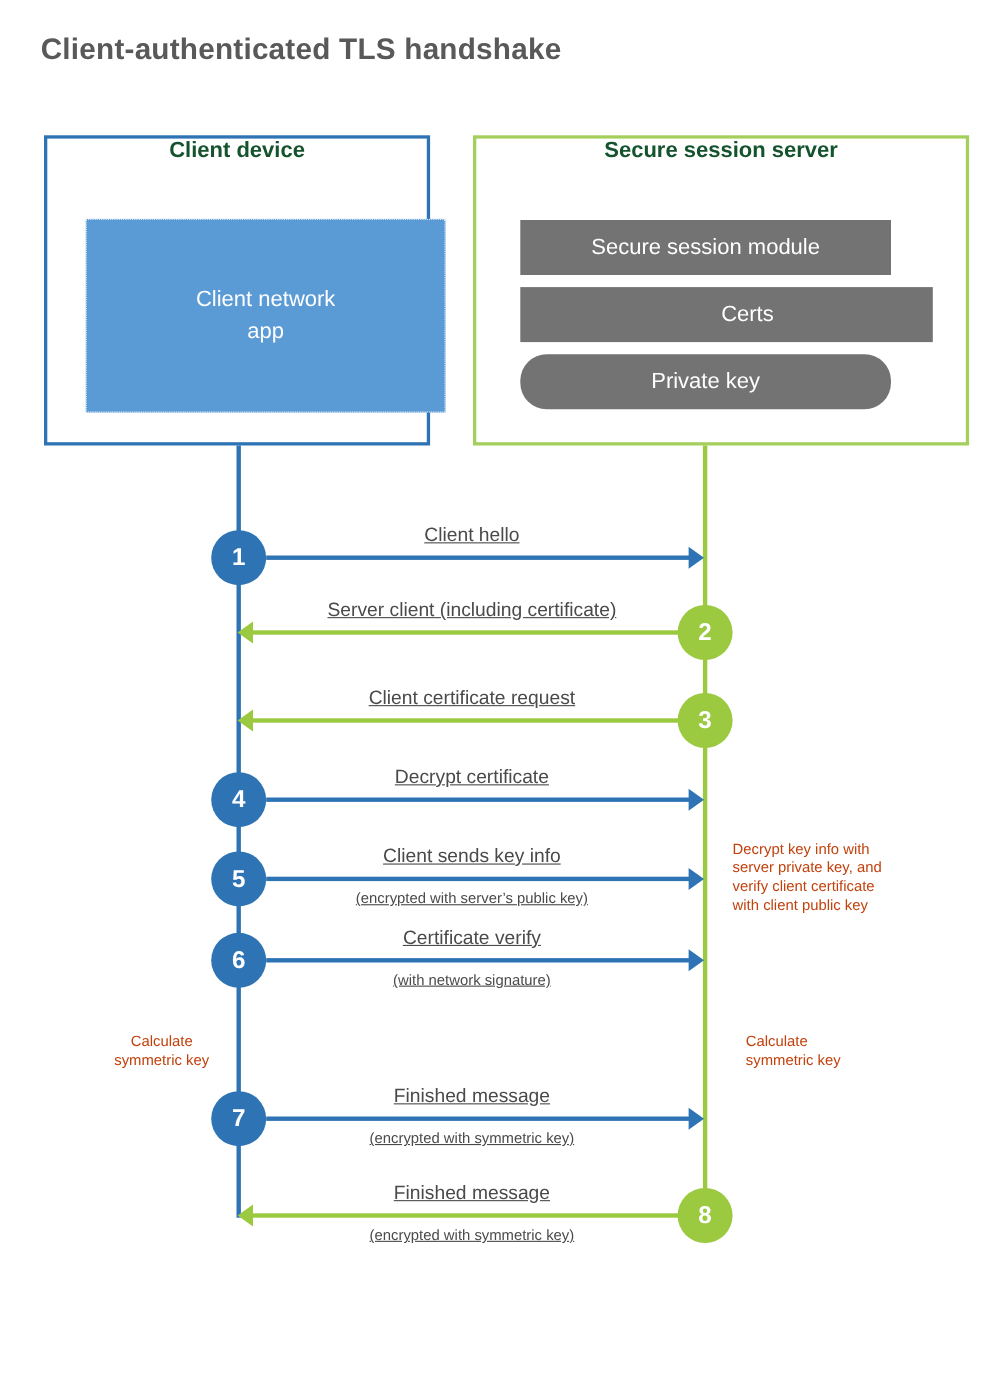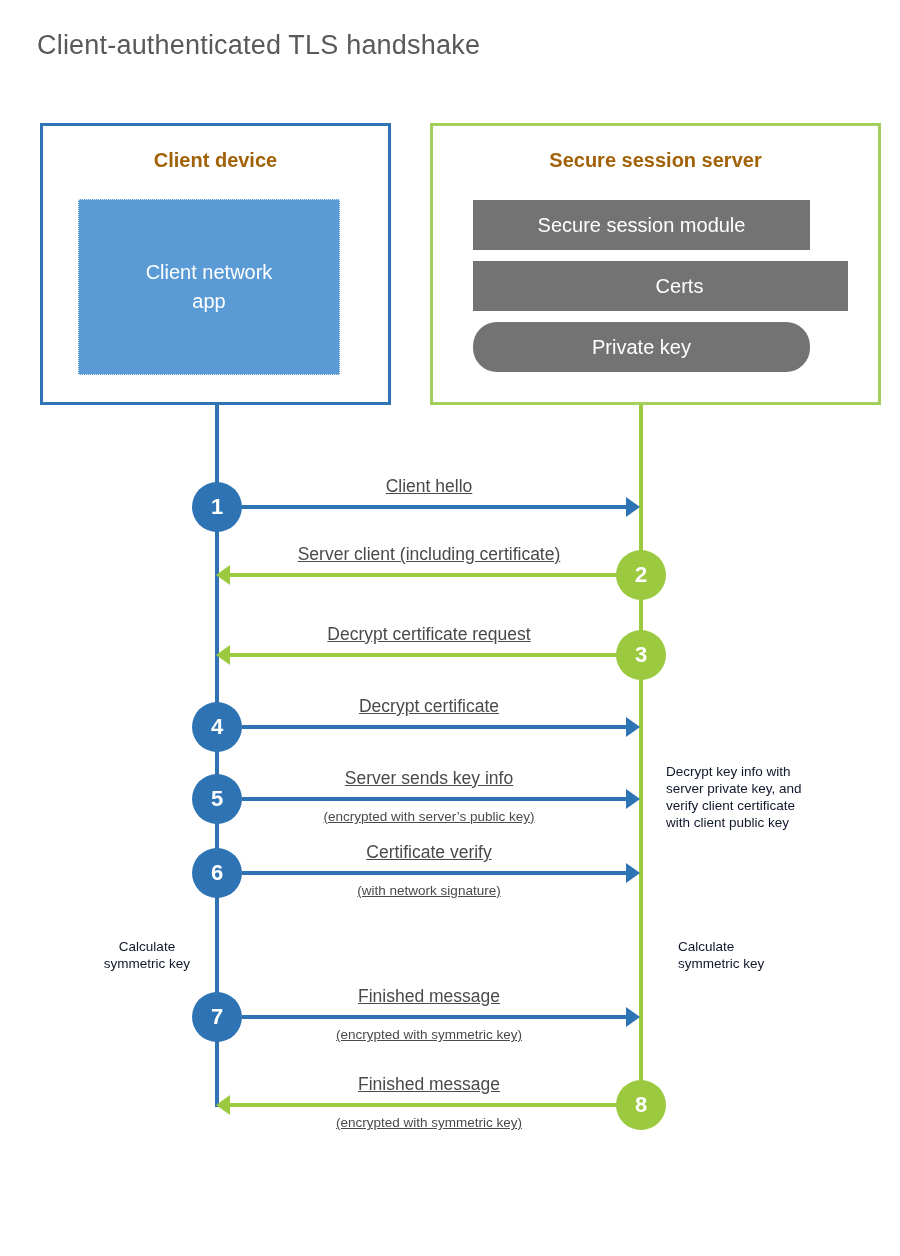--- a/index.html
+++ b/index.html
@@ -2,31 +2,31 @@
 <html><head>
 <meta charset="utf-8">
 <style>
   html,body { margin:0; padding:0; background:#fff; }
   .canvas {
     position:relative; width:900px; height:1256px; background:#ffffff;
     font-family:"Liberation Sans","DejaVu Sans",sans-serif; overflow:hidden;
   }
   .page-title {
     position:absolute; left:37px; top:30px;
-    font-size:27px; font-weight:400; color:#595959; letter-spacing:0.2px;
+    font-size:27px; font-weight:700; color:#595959; letter-spacing:0.2px;
   }
 
   
   .actor { position:absolute; top:123px; height:282px; background:#fff; box-sizing:border-box; }
   .actor-client { left:40px;  width:351px; border:3px solid #2e74b5; }
   .actor-server { left:430px; width:451px; border:3px solid #a5cf5c; }
-  .actor-title { margin-top:23px; text-align:center; font-size:20px; font-weight:700; color:#a16207; }
+  .actor-title { text-align:center; font-size:20px; font-weight:700; color:#14532d; }
 
   .client-app {
-    position:absolute; left:35px; top:73px; width:262px; height:176px;
+    position:absolute; left:35px; top:73px; width:327px; height:176px;
     background:#5b9bd5; border:1px dotted #dce9f7; box-sizing:border-box;
     display:flex; align-items:center; justify-content:center;
     color:#fff; font-size:20px; line-height:1.45; text-align:center; white-space:pre-line;
   }
   .server-mod {
     position:absolute; left:40px; width:337px; height:50px; background:#737373;
     display:flex; align-items:center; justify-content:center;
     color:#fff; font-size:20px;
   }
   .server-mod-1 { top:74px; }
@@ -66,21 +66,21 @@
     position:absolute; left:217px; width:424px; bottom:10px;
     text-align:center; font-size:17.5px; color:#4a4a4a;text-decoration:underline;
   }
   .msg-sublabel {
     position:absolute; left:217px; width:424px; top:10px;
     text-align:center; font-size:13.5px; color:#4a4a4a;text-decoration:underline;
   }
 
   
   .note {
-    position:absolute; font-size:13.5px; color:#0f172a; line-height:17px;
+    position:absolute; font-size:13.5px; color:#c2410c; line-height:17px;
     white-space:pre-line;
   }
   .note-calc-left  { left:88px;  top:938px; width:118px; text-align:center; }
   .note-calc-right { left:678px; top:938px; text-align:left; }
   .note-decrypt    { left:666px; top:763px; width:175px; text-align:left; }
 </style>
 </head>
 <body>
 
 <div class="canvas">
@@ -114,35 +114,35 @@
     <div class="arrow-line"></div>
     <div class="arrow-head"></div>
     <div class="badge">2</div>
     <div class="msg-label">Server client (including certificate)</div>
   </div>
 
   <div class="msg row3 dir-left">
     <div class="arrow-line"></div>
     <div class="arrow-head"></div>
     <div class="badge">3</div>
-    <div class="msg-label">Decrypt certificate request</div>
+    <div class="msg-label">Client certificate request</div>
   </div>
 
   <div class="msg row4 dir-right">
     <div class="arrow-line"></div>
     <div class="arrow-head"></div>
     <div class="badge">4</div>
     <div class="msg-label">Decrypt certificate</div>
   </div>
 
   <div class="msg row5 dir-right">
     <div class="arrow-line"></div>
     <div class="arrow-head"></div>
     <div class="badge">5</div>
-    <div class="msg-label">Server sends key info</div>
+    <div class="msg-label">Client sends key info</div>
     <div class="msg-sublabel">(encrypted with server’s public key)</div>
   </div>
 
   <div class="msg row6 dir-right">
     <div class="arrow-line"></div>
     <div class="arrow-head"></div>
     <div class="badge">6</div>
     <div class="msg-label">Certificate verify</div>
     <div class="msg-sublabel">(with network signature)</div>
   </div>

